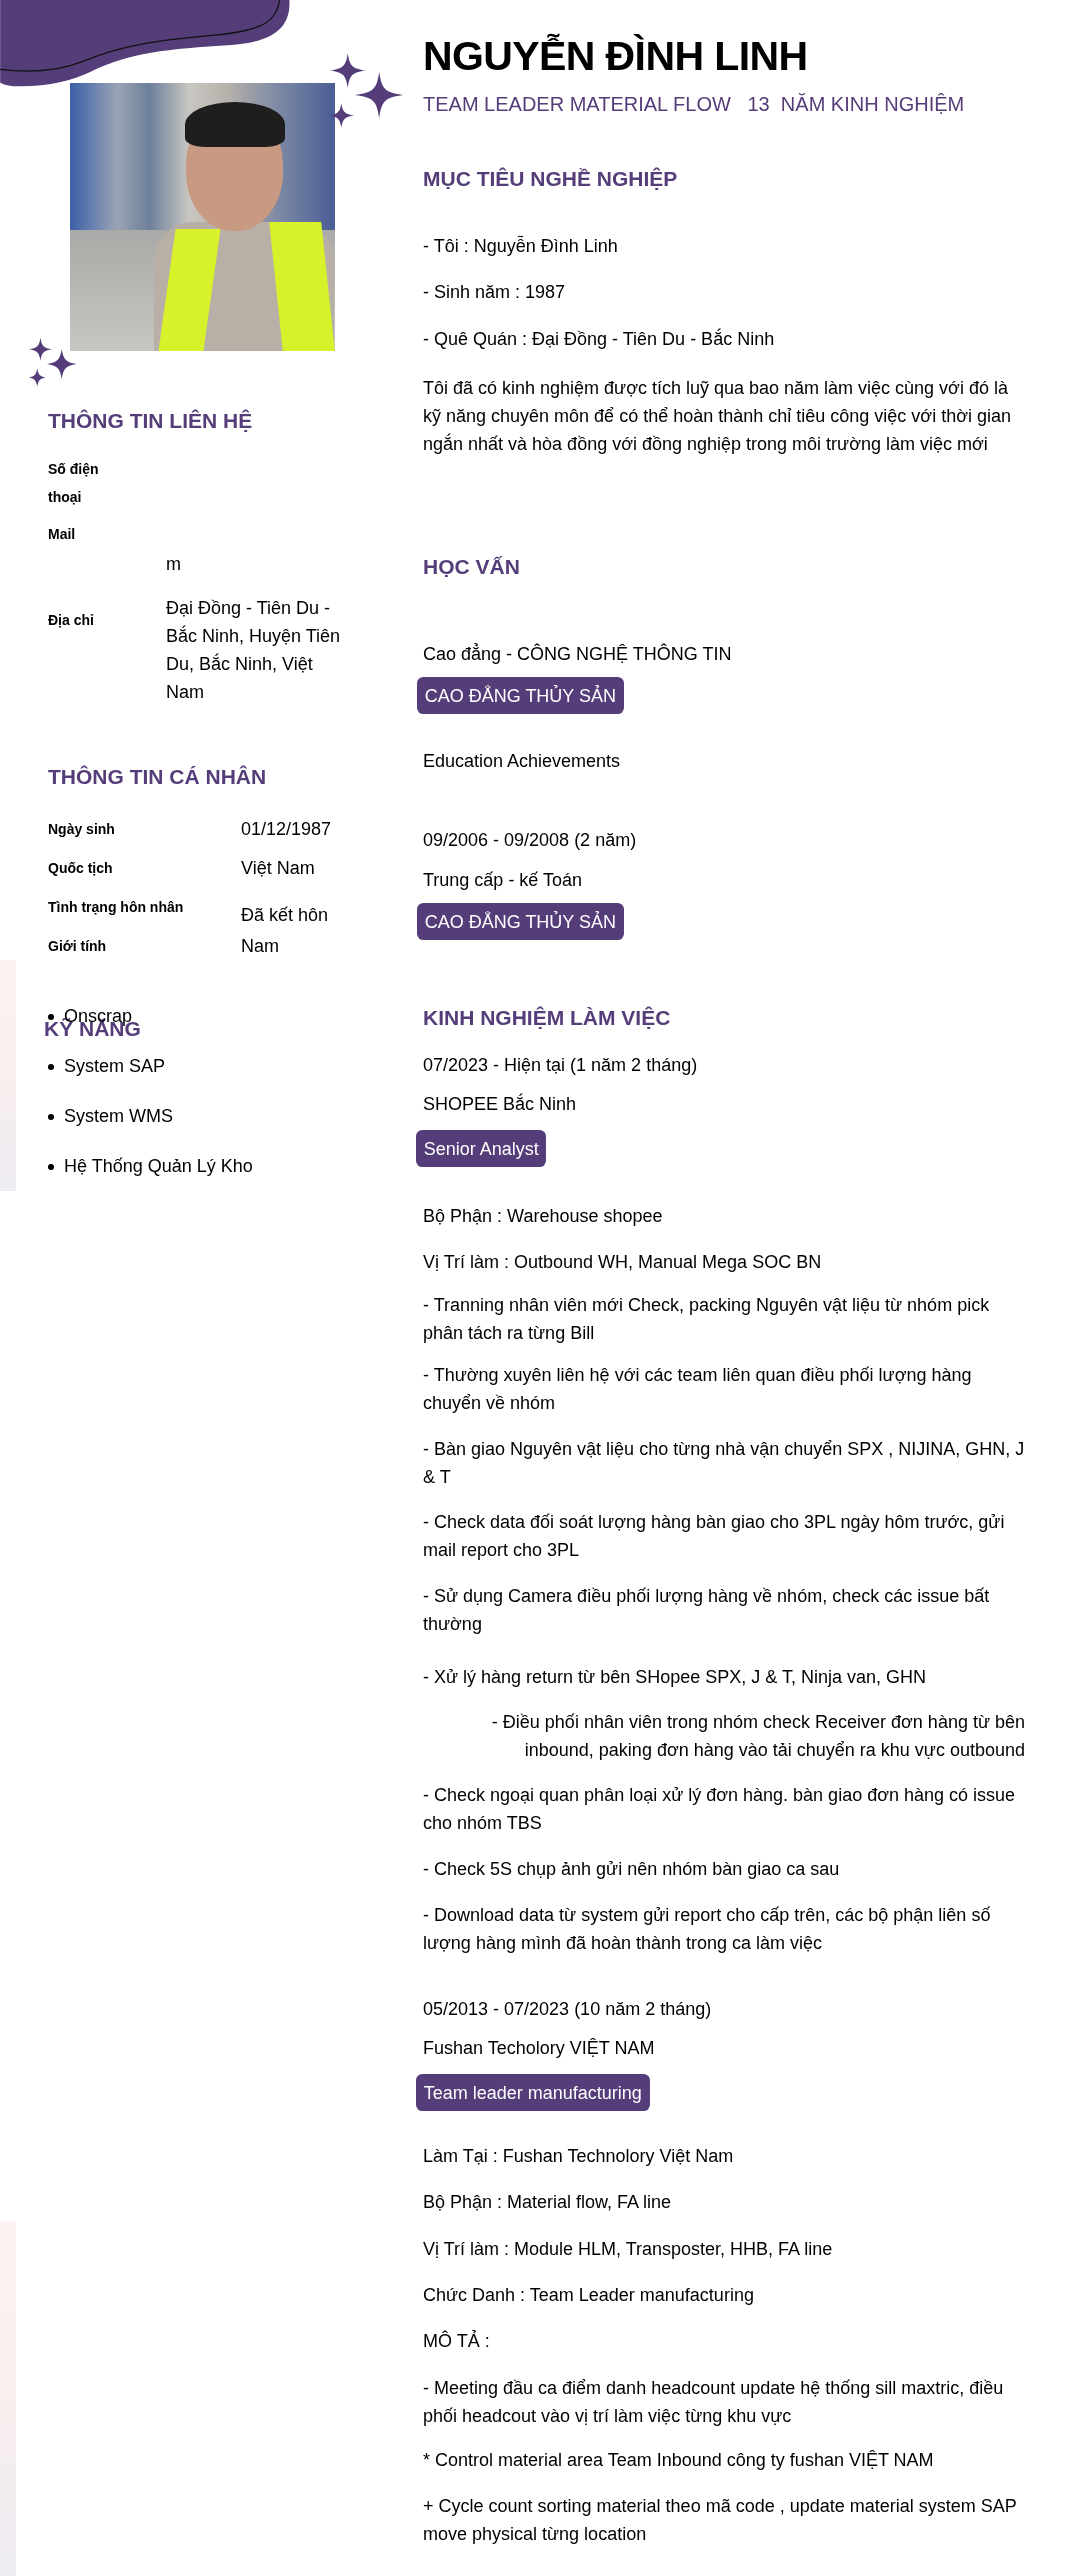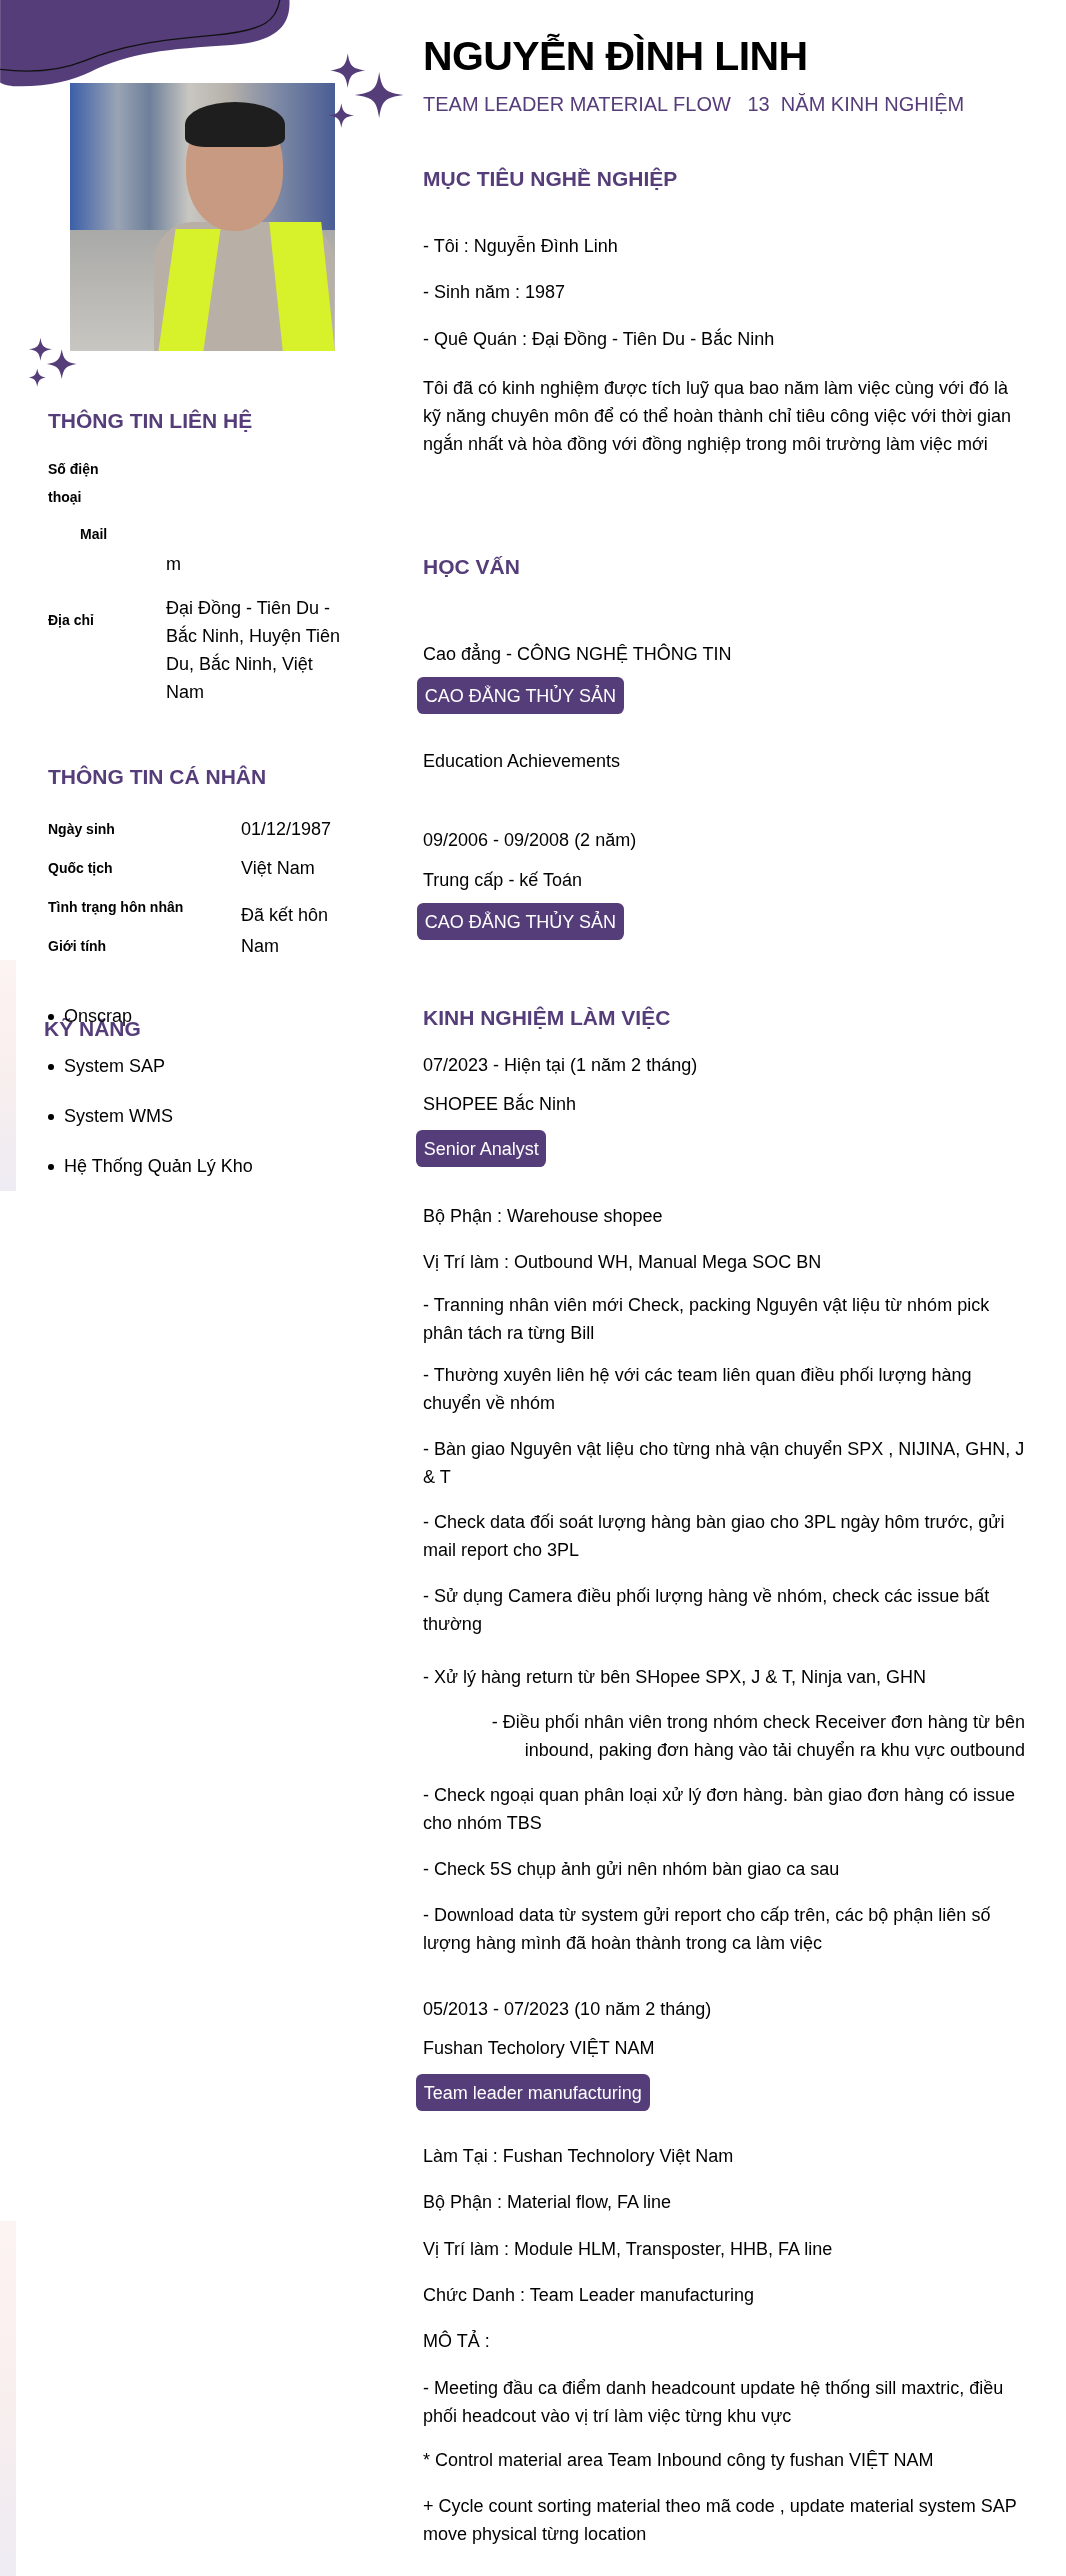--- a/index.html
+++ b/index.html
@@ -75,21 +75,21 @@
   <path class="sparkle" d="M57,22 C60,38 63,42 80,45 C63,48 60,52 57,68 C54,52 51,48 34,45 C51,42 54,38 57,22Z"></path>
   <path class="sparkle" d="M19,52 C21,62 23,64 32,66 C23,68 21,70 19,80 C17,70 15,68 6,66 C15,64 17,62 19,52Z"></path>
 </svg>
 
 <div class="abs name">NGUYỄN ĐÌNH LINH</div>
 <div class="abs subtitle">TEAM LEADER MATERIAL FLOW   13  NĂM KINH NGHIỆM</div>
 
 <div class="abs sec-title" style="left:48px;top:408px;">THÔNG TIN LIÊN HỆ</div>
 <div class="abs lbl" style="left:48px;top:455px;width:77px;">Số điện thoại</div>
 <div class="abs val" style="left:166px;top:455px;"></div>
-<div class="abs lbl" style="left:48px;top:520px;margin-left:32px;">Mail</div>
+<div class="abs lbl" style="left:48px;top:520px;">Mail</div>
 <div class="abs val" style="left:166px;top:550px;">m</div>
 <div class="abs lbl" style="left:48px;top:588px;margin-top:18px;">Địa chỉ</div>
 <div class="abs val" style="left:166px;top:594px;width:187px;">Đại Đồng - Tiên Du - Bắc Ninh, Huyện Tiên Du, Bắc Ninh, Việt Nam</div>
 
 <div class="abs sec-title" style="left:48px;top:764px;">THÔNG TIN CÁ NHÂN</div>
 <div class="abs" style="left:48px;top:815px;">
   <div style="position:relative;height:39px;">
     <span class="lbl">Ngày sinh</span>
     <span class="val" style="position:absolute;left:193px;top:0;white-space:nowrap;">01/12/1987</span>
   </div>

